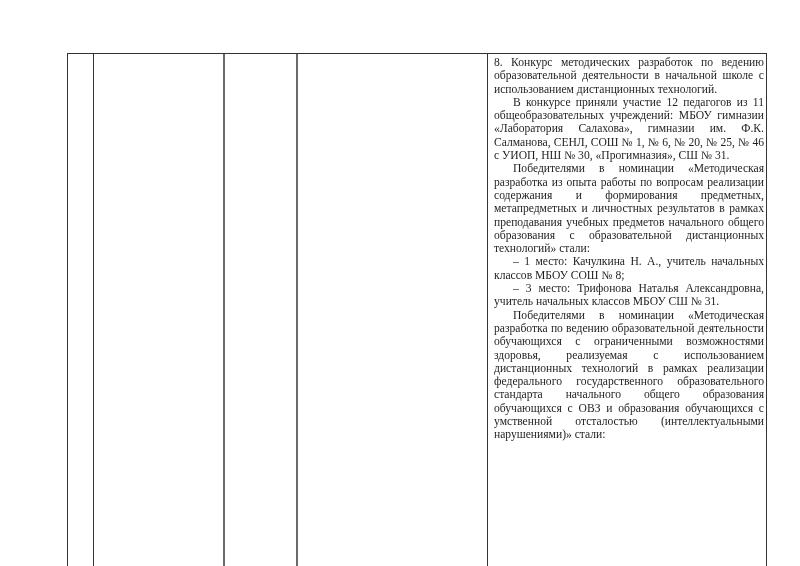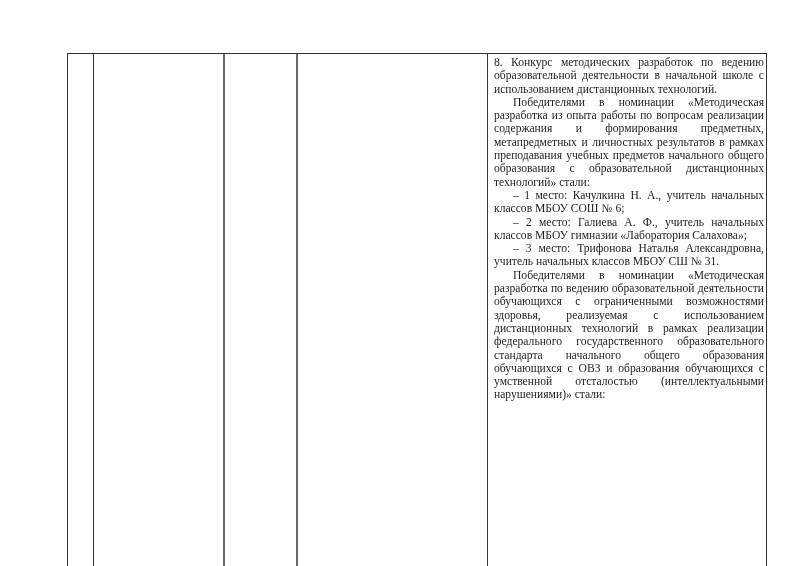--- a/index.html
+++ b/index.html
@@ -27,20 +27,20 @@
 
 <div class="page">
   <div class="tbl">
     <div class="vline v1"></div>
     <div class="vline v2"></div>
     <div class="vline v3"></div>
     <div class="vline v4"></div>
 
     <div class="cell-text">
       <p>8. Конкурс методических разработок по ведению образовательной деятельности в начальной школе с использованием дистанционных технологий.</p>
+      <p class="indent">В конкурсе приняли участие 12 педагогов из 11 общеобразовательных учреждений: МБОУ гимназии «Лаборатория Салахова», гимназии им. Ф.К. Салманова, СЕНЛ, СОШ № 1, № 6, № 20, № 25, № 46 с УИОП, НШ № 30, «Прогимназия», СШ № 31.</p>
       <p class="indent">Победителями в номинации «Методическая разработка из опыта работы по вопросам реализации содержания и формирования предметных, метапредметных и личностных результатов в рамках преподавания учебных предметов начального общего образования с образовательной дистанционных технологий» стали:</p>
-      <p class="indent">– 1 место: Качулкина Н. А., учитель начальных классов МБОУ СОШ № 6;</p>
-      <p class="indent">– 2 место: Галиева А. Ф., учитель начальных классов МБОУ гимназии «Лаборатория Салахова»;</p>
+      <p class="indent">– 1 место: Качулкина Н. А., учитель начальных классов МБОУ СОШ № 8;</p>
       <p class="indent">– 3 место: Трифонова Наталья Александровна, учитель начальных классов МБОУ СШ № 31.</p>
       <p class="indent">Победителями в номинации «Методическая разработка по ведению образовательной деятельности обучающихся с ограниченными возможностями здоровья, реализуемая с использованием дистанционных технологий в рамках реализации федерального государственного образовательного стандарта начального общего образования обучающихся с ОВЗ и образования обучающихся с умственной отсталостью (интеллектуальными нарушениями)» стали:</p>
     </div>
   </div>
 </div>
 
 </body></html>

